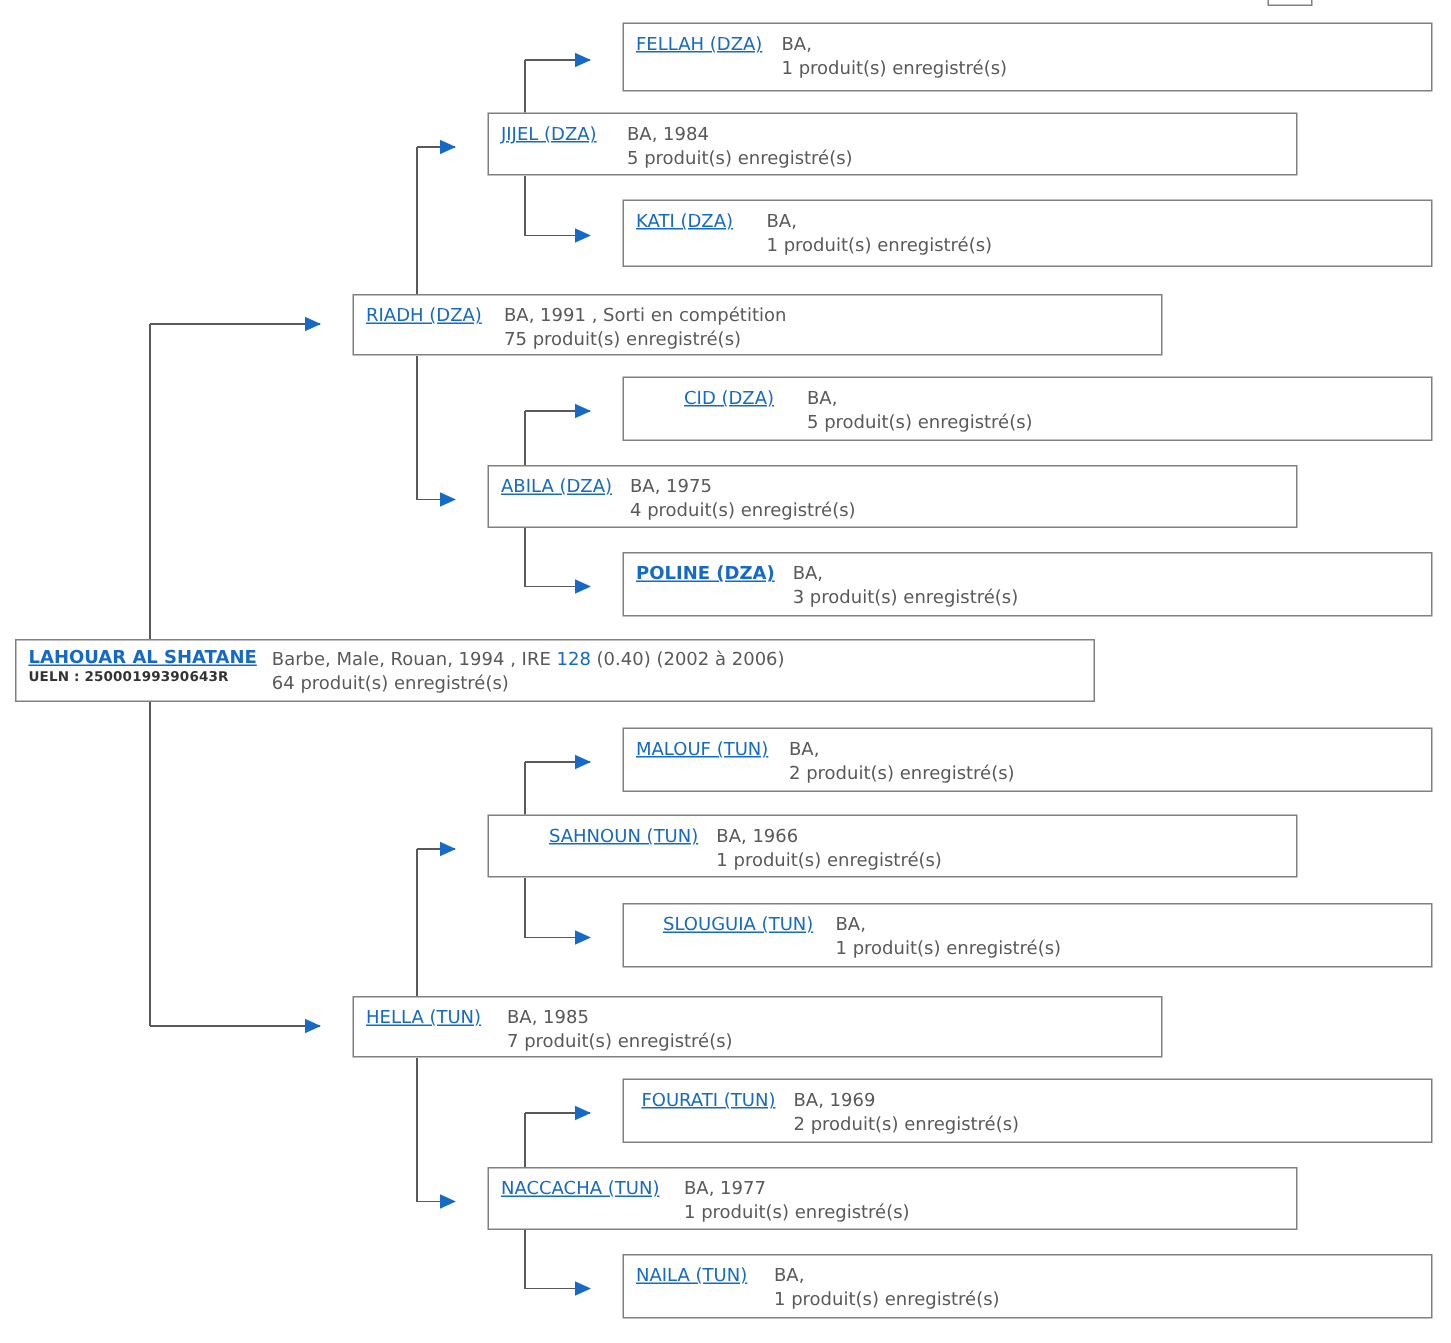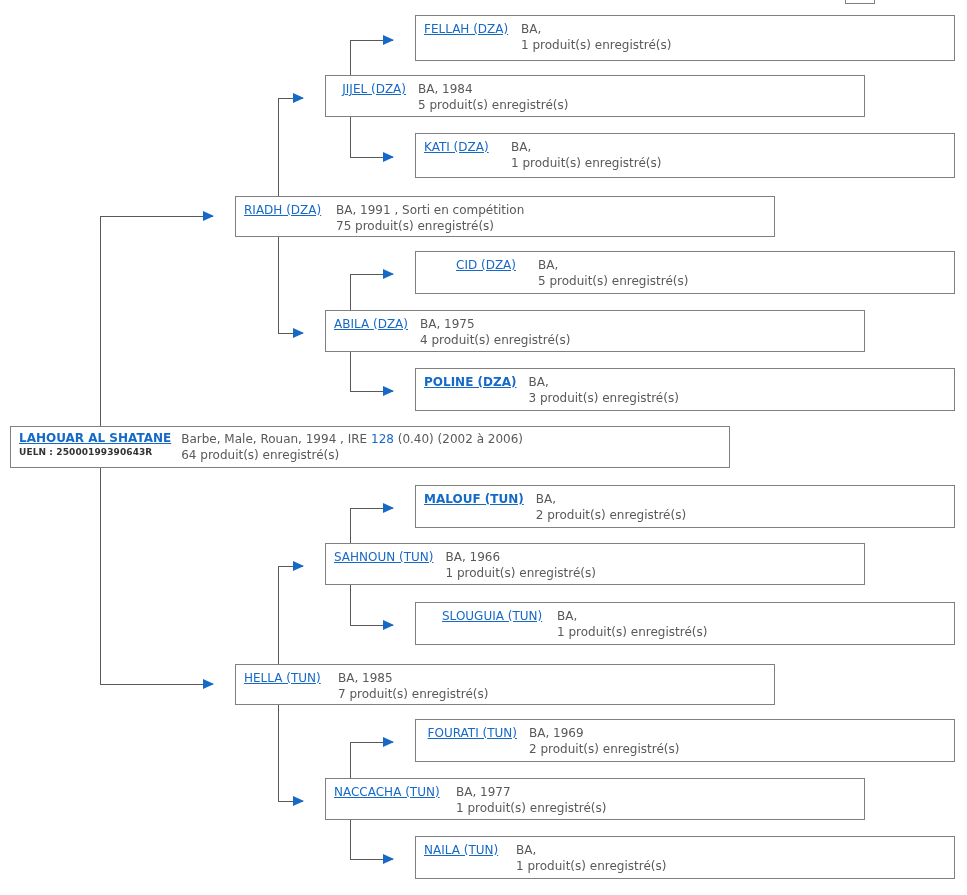--- a/index.html
+++ b/index.html
@@ -164,21 +164,21 @@
       </div>
       <div class="detail-col">
         <span class="detail-line">BA,</span>
         <span class="detail-line">1 produit(s) enregistré(s)</span>
       </div>
     </div>
   </div>
 
   <div class="node" style="left:325px; top:75px; width:540px; height:42px;">
     <div class="node-inner">
-      <div class="name-col" style="min-width:72px;text-align:right;">
+      <div class="name-col" style="min-width:72px;">
         <span class="node-link">JIJEL (DZA)</span>
       </div>
       <div class="detail-col">
         <span class="detail-line">BA, 1984</span>
         <span class="detail-line">5 produit(s) enregistré(s)</span>
       </div>
     </div>
   </div>
 
   <div class="node" style="left:415px; top:133px; width:540px; height:45px;">
@@ -251,33 +251,33 @@
         <span class="detail-line">
           <span>Barbe, Male, Rouan, 1994 , IRE </span><span class="ire-val">128</span><span> (0.40) (2002 à 2006)</span>
         </span>
         <span class="detail-line">64 produit(s) enregistré(s)</span>
       </div>
     </div>
   </div>
 
   <div class="node" style="left:415px; top:485px; width:540px; height:43px;">
     <div class="node-inner">
-      <div class="name-col" style="min-width:90px;font-weight:bold;">
+      <div class="name-col" style="min-width:90px;">
         <span class="node-link">MALOUF (TUN)</span>
       </div>
       <div class="detail-col">
         <span class="detail-line">BA,</span>
         <span class="detail-line">2 produit(s) enregistré(s)</span>
       </div>
     </div>
   </div>
 
   <div class="node" style="left:325px; top:543px; width:540px; height:42px;">
     <div class="node-inner">
-      <div class="name-col" style="min-width:98px;">
+      <div class="name-col" style="min-width:98px;margin-left:32px;">
         <span class="node-link">SAHNOUN (TUN)</span>
       </div>
       <div class="detail-col">
         <span class="detail-line">BA, 1966</span>
         <span class="detail-line">1 produit(s) enregistré(s)</span>
       </div>
     </div>
   </div>
 
   <div class="node" style="left:415px; top:602px; width:540px; height:43px;padding-left:18px;">

